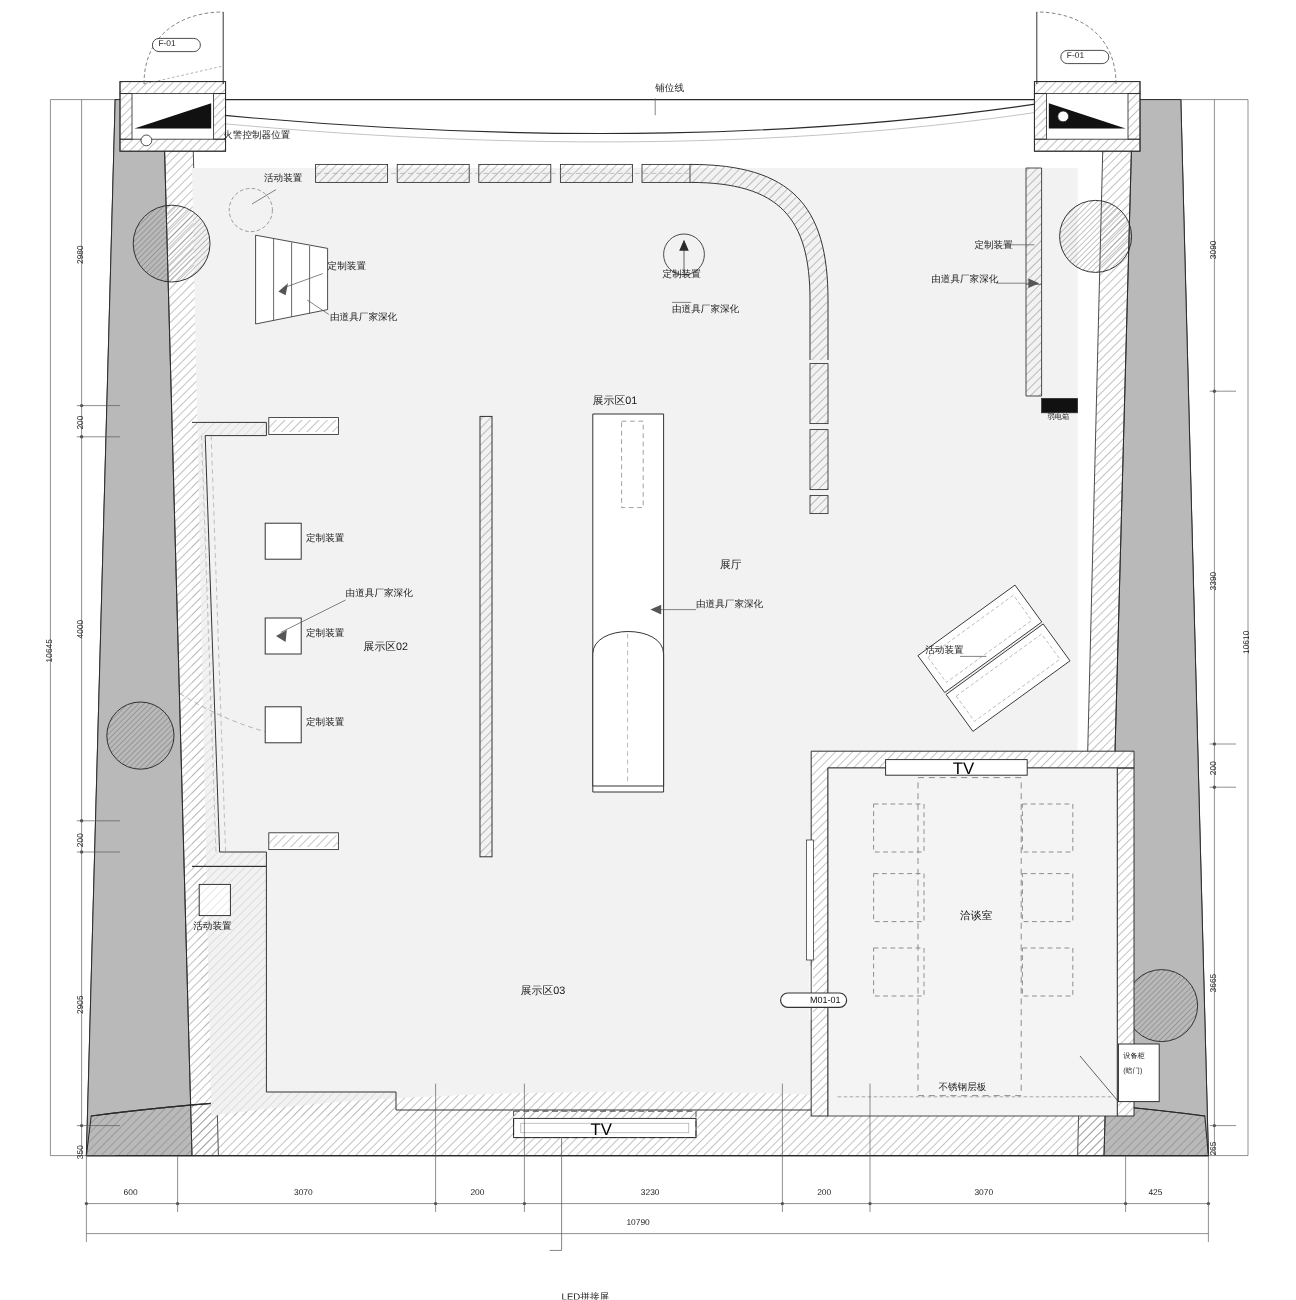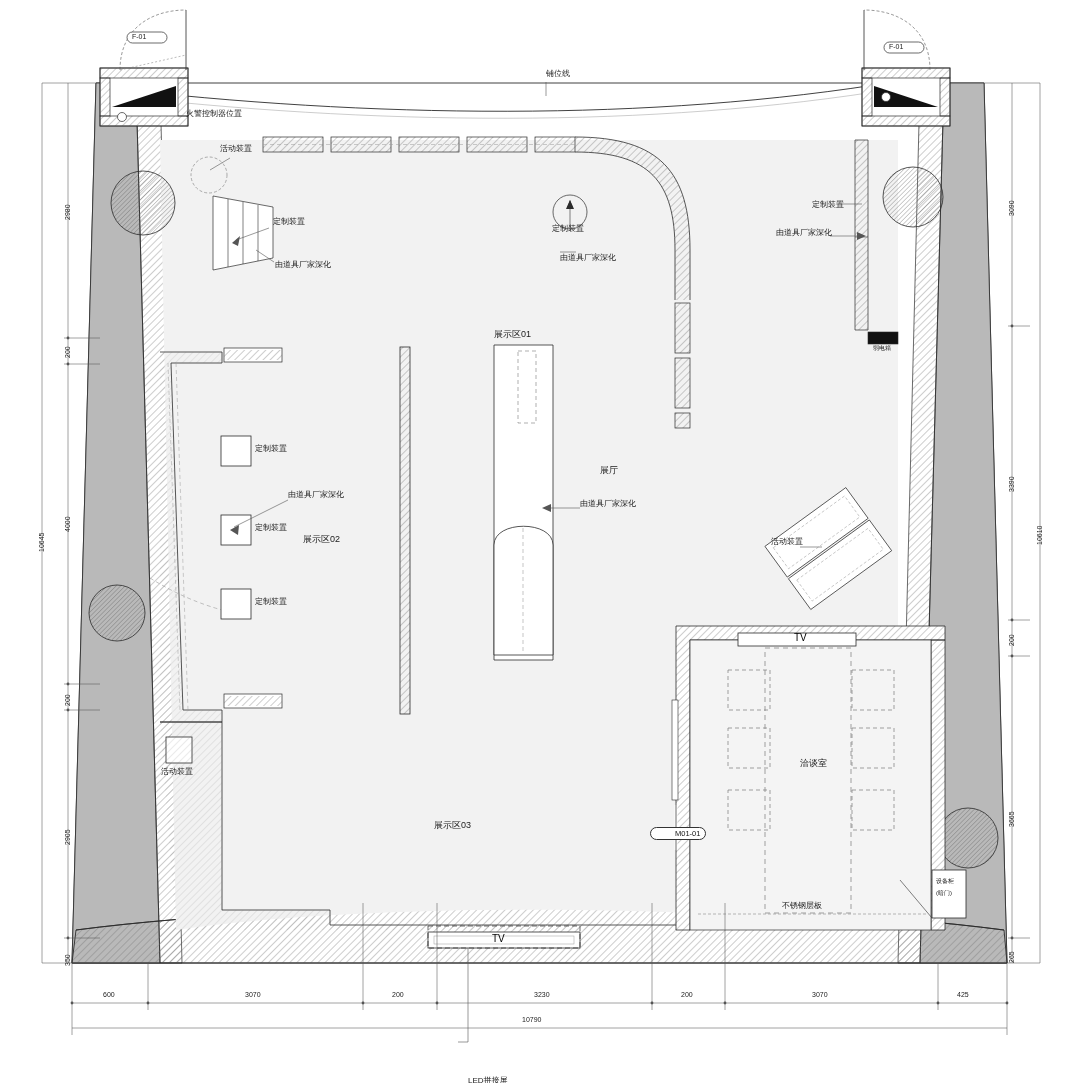--- a/index.html
+++ b/index.html
@@ -7,21 +7,21 @@
        font-family:"Liberation Sans","DejaVu Sans",sans-serif;color:#111;}
   #stage{position:relative;width:1080px;height:1083px;}
   svg{position:absolute;left:0;top:0;}
   .lbl{position:absolute;font-size:8px;line-height:1.1;color:#1a1a1a;white-space:nowrap;}
   .lbl.big{font-size:9px;}
   .vlbl{position:absolute;font-size:7px;color:#1a1a1a;white-space:nowrap;
         transform-origin:0 0;transform:rotate(-90deg);}
   .dimtxt{position:absolute;font-size:7px;color:#1a1a1a;white-space:nowrap;}
   .tag{position:absolute;font-size:7.5px;border:1px solid #333;border-radius:7px;
        padding:1px 5px;background:#fff;white-space:nowrap;}
-  .tvlbl{position:absolute;font-size:10px;color:#000;white-space:nowrap;}
+  .tvlbl{position:absolute;font-size:14px;color:#000;white-space:nowrap;}
 </style>
 </head>
 <body>
 
 <div id="stage">
 
 <svg width="1080" height="1083" viewBox="0 0 1080 1083">
   <defs>
     <pattern id="hatch45" patternUnits="userSpaceOnUse" width="5" height="5" patternTransform="rotate(45)">
       <line x1="0" y1="0" x2="0" y2="5" stroke="#6f6f6f" stroke-width="0.7"></line>

